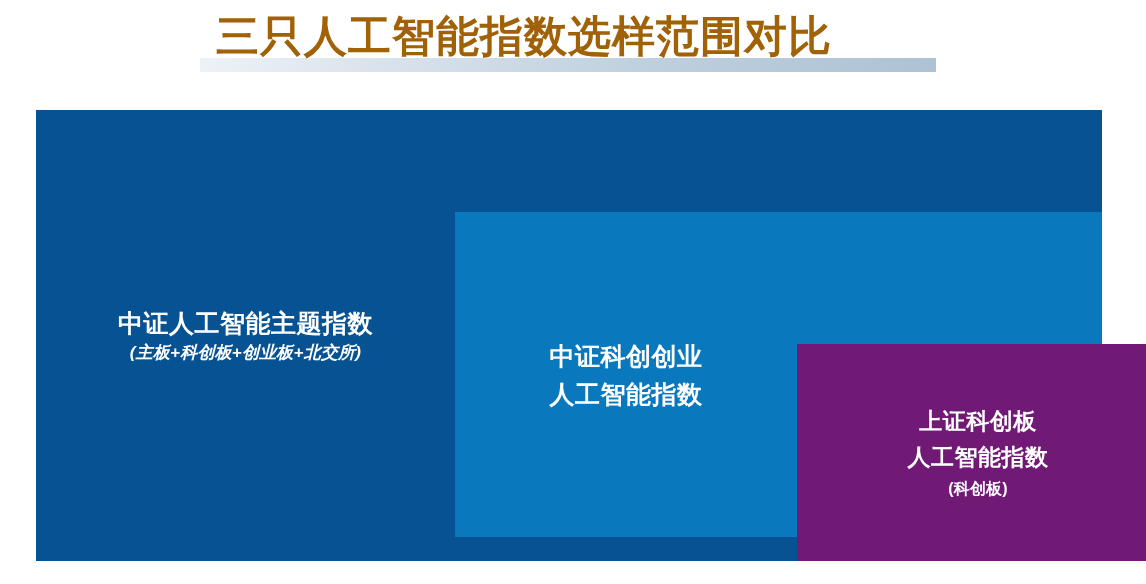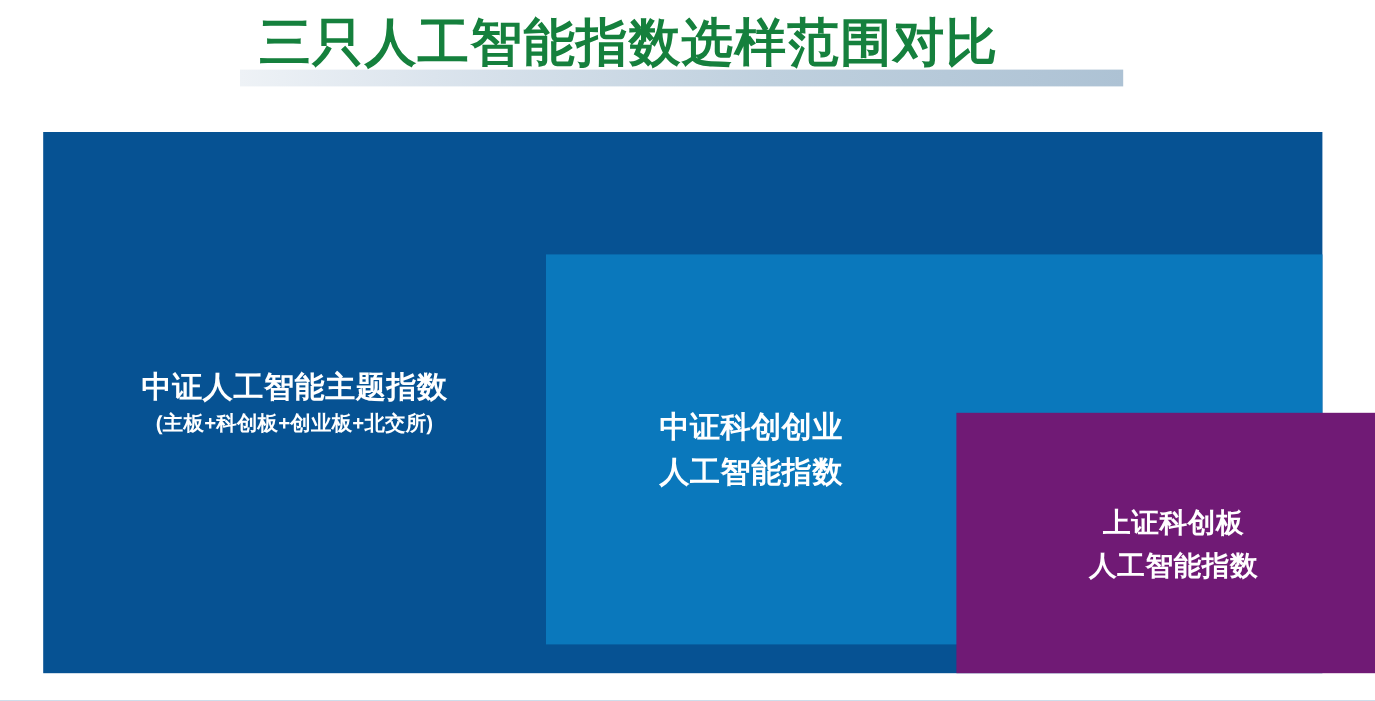--- a/index.html
+++ b/index.html
@@ -33,21 +33,21 @@
   }
   #page-title {
     position: absolute;
     left: 216px;
     top: 6px;
     width: 700px;
     font-size: 43px;
     line-height: 60px;
     font-weight: bold;
     letter-spacing: 1px;
-    color: #15803d;
+    color: #a16207;
     white-space: nowrap;
     text-shadow: 1px 1px 0 rgba(255,255,255,0.55);
   }
 
   
   #diagram {
     position: absolute;
     left: 36px;
     top: 110px;
     width: 1066px;
@@ -120,21 +120,21 @@
   }
   .label-sub {
     font-size: 17px;
     line-height: 26px;
     font-weight: bold;
     letter-spacing: 0.2px;
     white-space: nowrap;
   }
 
   #scope-box-1 .label-main { font-size: 25px; }
-  #scope-box-1 .label-sub  { font-size: 17px; }
+  #scope-box-1 .label-sub  { font-size: 17px; font-style: italic; }
 
   #scope-box-2 .label-main { font-size: 25px; line-height: 38px; }
   #scope-box-2 .label-sub  { font-size: 17px; line-height: 30px; }
 
   #scope-box-3 .label-main { font-size: 23px; line-height: 36px; }
   #scope-box-3 .label-sub  { font-size: 16px; line-height: 28px; }
 </style>
 </head>
 <body>
 
@@ -156,16 +156,17 @@
     <div class="label-wrap">
       <div class="label-main">中证科创创业</div>
       <div class="label-main">人工智能指数</div>
     </div>
   </div>
 
   <div class="scope-box" id="scope-box-3">
     <div class="label-wrap">
       <div class="label-main">上证科创板</div>
       <div class="label-main">人工智能指数</div>
+      <div class="label-sub">(科创板)</div>
     </div>
   </div>
 
 </div>
 
 </body></html>

